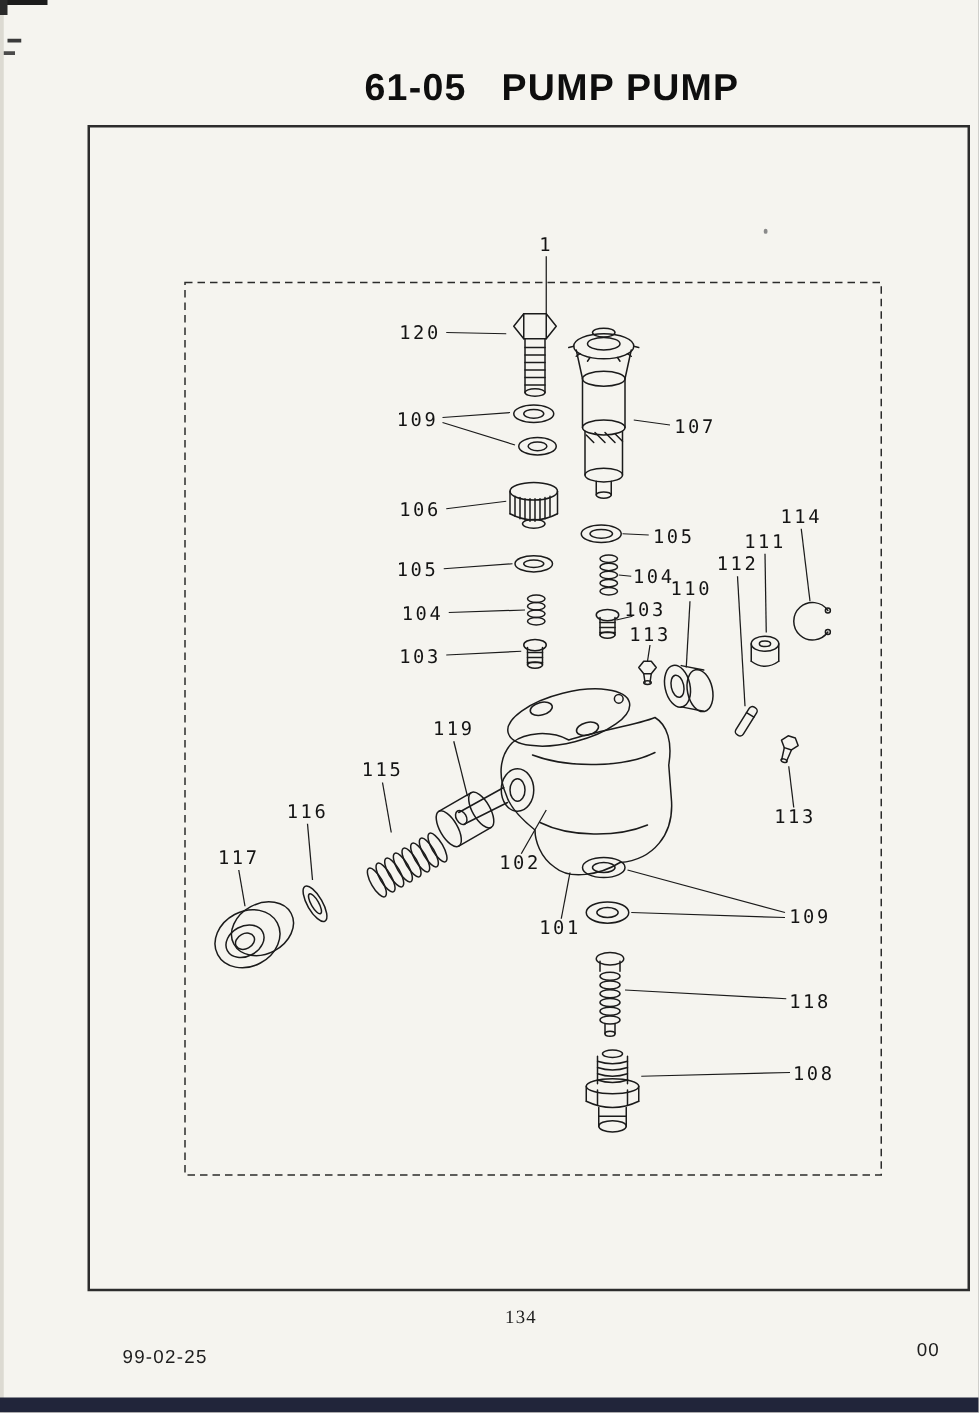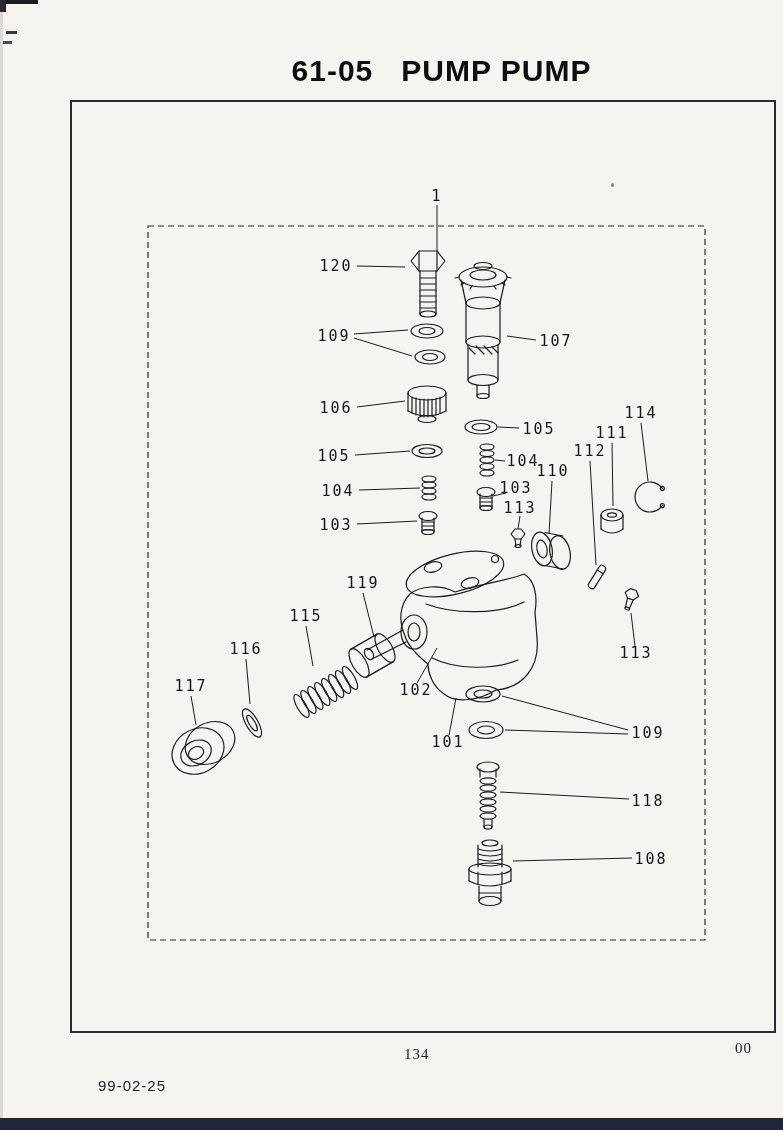--- a/index.html
+++ b/index.html
@@ -28,21 +28,21 @@
   .ln { fill:none; stroke:#1b1b1b; stroke-width:1.2; stroke-linecap:round; stroke-linejoin:round; }
   .leader { stroke:#1b1b1b; stroke-width:1; fill:none; }
   .dashed { fill:none; stroke:#2b2b2b; stroke-width:1.2; stroke-dasharray:6 4; }
   text.callout {
     font-family:"DejaVu Sans Mono","Liberation Mono",monospace;
     font-size:15px; letter-spacing:2px; fill:#141414;
   }
   .footer-text { position:absolute; font-size:15px; color:#1d1d1d; letter-spacing:1px; }
   .footer-date { left:98px; top:1040px;margin-top:37px; }
   .footer-page { left:404px; top:1046px;font-family:Liberation Serif, serif; }
-  .footer-rev  { right:31px; top:1040px;font-family:Liberation Serif, serif; }
+  .footer-rev  { right:31px; top:1072px; }
   .artifact { position:absolute; }
   .artifact-topline { left:0; top:0; width:38px; height:4px; background:#1c1c1c; }
   .artifact-corner { left:0; top:0; width:6px; height:12px; background:#2a2a2a; }
   .artifact-tick1 { left:6px; top:31px; width:11px; height:3px; background:#3a3a3a; }
   .artifact-tick2 { left:3px; top:41px; width:9px; height:3px; background:#4a4a4a; }
   .artifact-leftedge { left:0; top:0; width:3px; height:1130px; background:#dcdad2; }
   .artifact-bottombar { left:0; top:1118px; width:783px; height:12px; background:#21253a; }
   .artifact-speck { left:611px; top:183px; width:3px; height:4px; background:#8a8a8a; border-radius:2px; }
 </style>
 </head>

